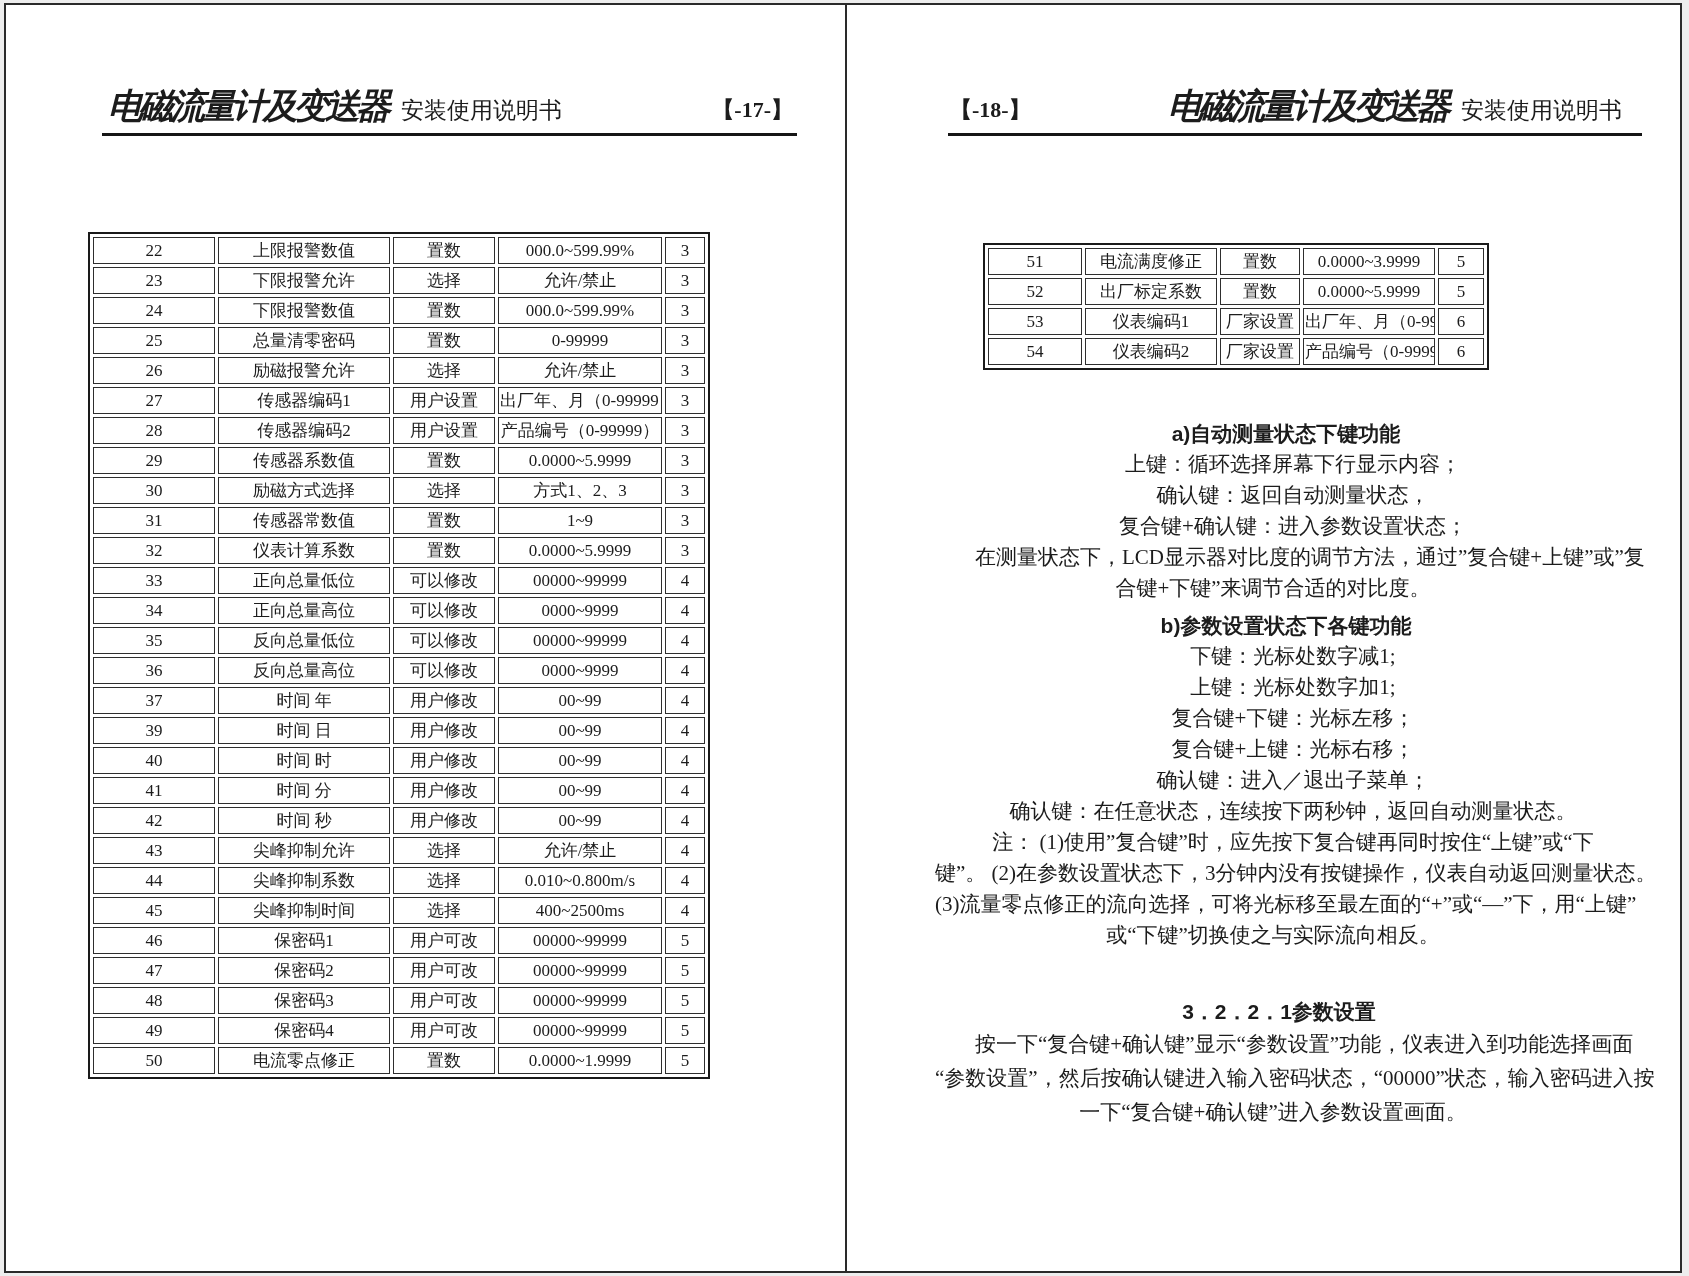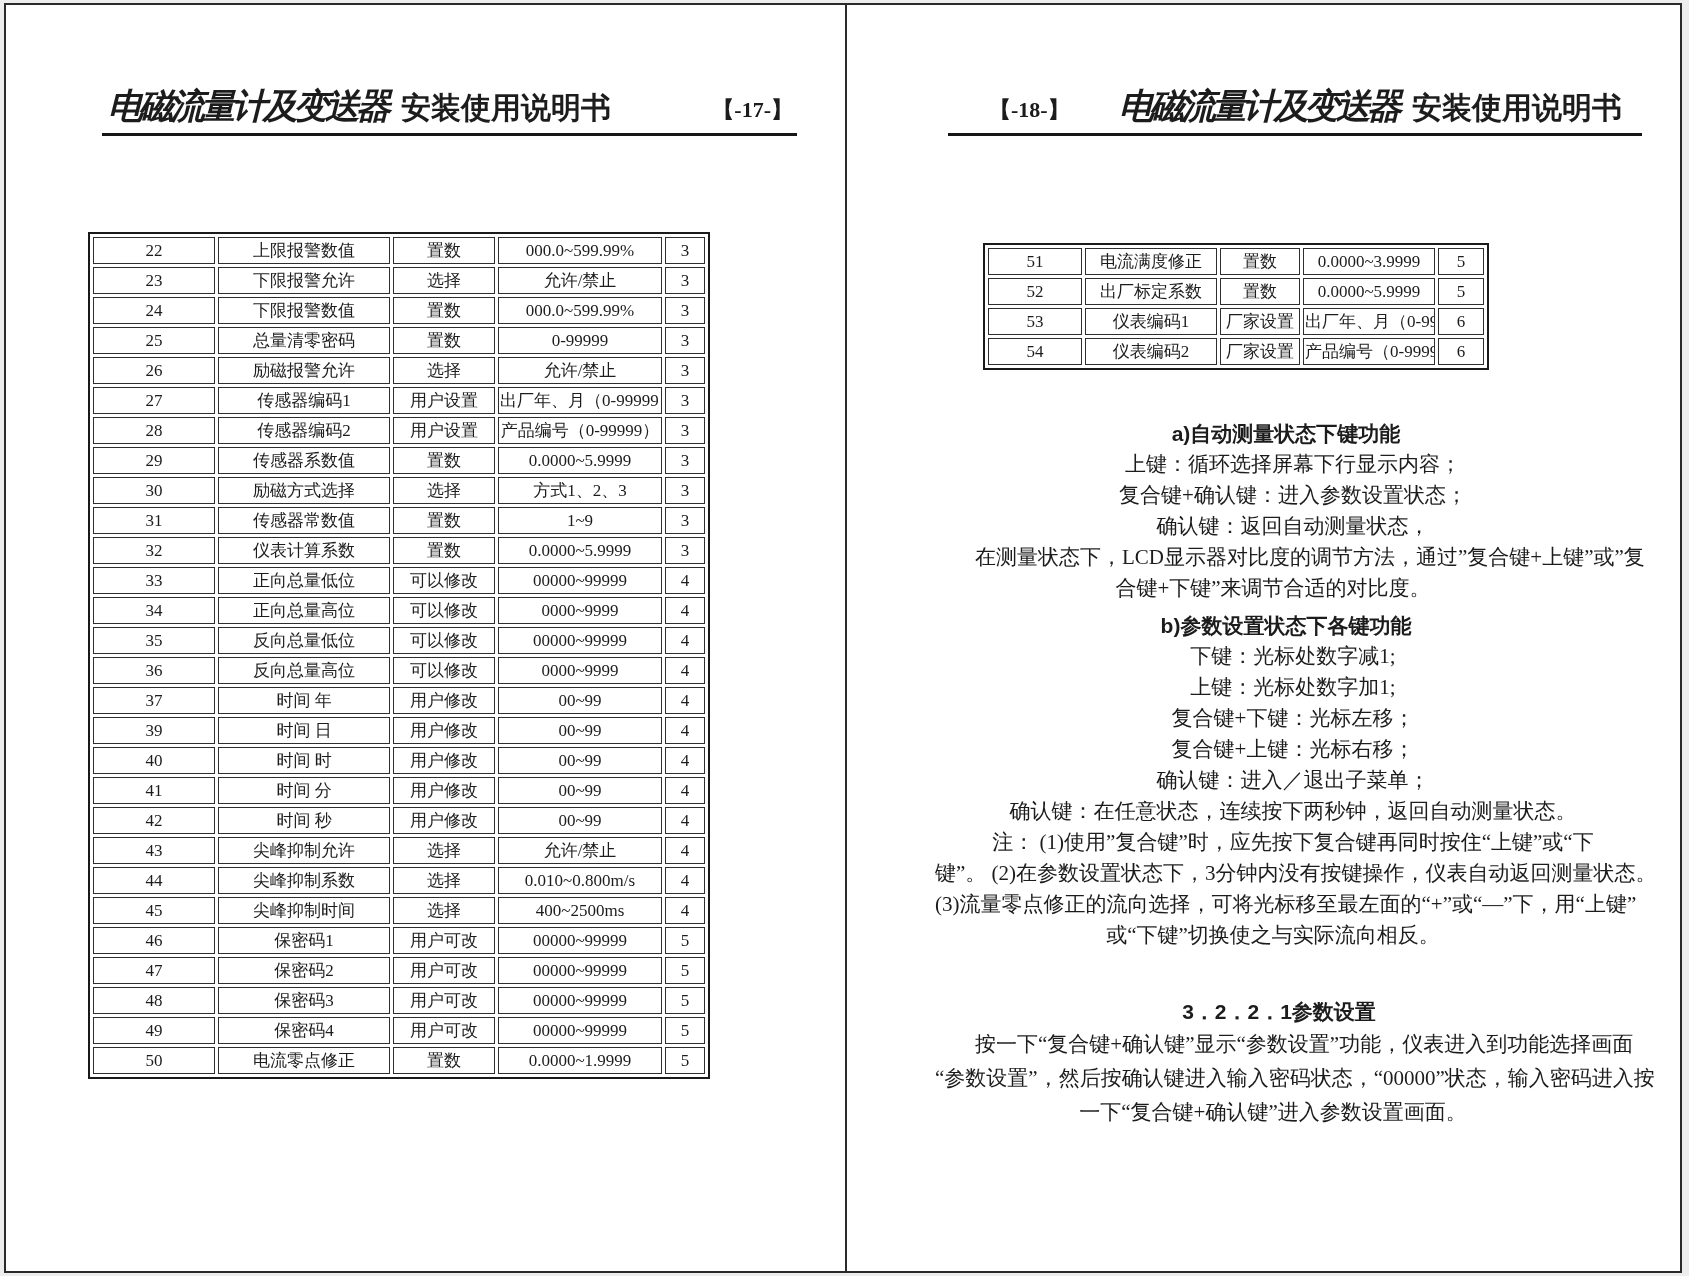--- a/index.html
+++ b/index.html
@@ -14,23 +14,23 @@
 
   
   .pheader{position:absolute;top:73px;height:55px;border-bottom:3px solid #161616;}
   .hdr-left{left:96px;width:695px;}
   .hdr-right{left:101px;width:694px;}
   .titlewrap{position:absolute;bottom:3px;white-space:nowrap;}
   .tw-l{left:6px;}
   .tw-r{right:20px;}
   .doctitle{font-size:35px;font-style:italic;font-weight:bold;letter-spacing:-4px;
             font-family:"Liberation Serif",serif;text-align:center;}
-  .docsub{font-size:30px;font-weight:bold;margin-left:10px;letter-spacing:0px;
+  .docsub{font-size:23px;font-weight:normal;margin-left:10px;letter-spacing:0px;
           font-family:"Liberation Sans",sans-serif;}
-  .pagetag{position:absolute;bottom:8px;font-size:22px;font-weight:bold;white-space:nowrap;margin-left:39px;}
+  .pagetag{position:absolute;bottom:8px;font-size:22px;font-weight:bold;white-space:nowrap;}
   .pt-l{right:4px;}
   .pt-r{left:2px;}
 
   
   table.ptable{position:absolute;border-collapse:separate;border-spacing:3px;
                border:2px solid #1a1a1a;background:#ffffff;table-layout:fixed;}
   table.ptable td{border:1px solid #2e2e2e;height:27px;box-sizing:border-box;
                   text-align:center;vertical-align:middle;font-size:17px;
                   padding:0 1px;overflow:hidden;white-space:nowrap;}
   .tbl-left{left:82px;top:227px;width:622px;}
@@ -307,22 +307,22 @@
             <td>仪表编码2</td>
             <td>厂家设置</td>
             <td>产品编号（0-99999）</td>
             <td>6</td>
           </tr>
         </tbody>
       </table>
     <div class="bodytext">
         <div class="line h">a)自动测量状态下键功能</div>
         <div class="line i">上键：循环选择屏幕下行显示内容；</div>
+        <div class="line i">确认键：返回自动测量状态，</div>
         <div class="line i">复合键+确认键：进入参数设置状态；</div>
-        <div class="line i">确认键：返回自动测量状态，</div>
         <div class="line i">在测量状态下，LCD显示器对比度的调节方法，通过”复合键+上键”或”复</div>
         <div class="line f">合键+下键”来调节合适的对比度。</div>
         <div class="line h">b)参数设置状态下各键功能</div>
         <div class="line i">下键：光标处数字减1;</div>
         <div class="line i">上键：光标处数字加1;</div>
         <div class="line i">复合键+下键：光标左移；</div>
         <div class="line i">复合键+上键：光标右移；</div>
         <div class="line i">确认键：进入／退出子菜单；</div>
         <div class="line i">确认键：在任意状态，连续按下两秒钟，返回自动测量状态。</div>
         <div class="line i">注： (1)使用”复合键”时，应先按下复合键再同时按住“上键”或“下</div>

